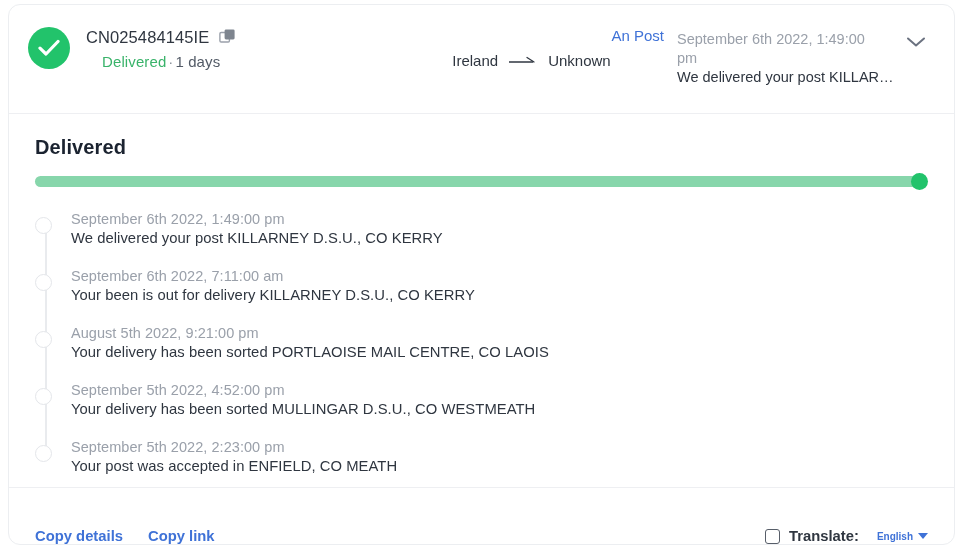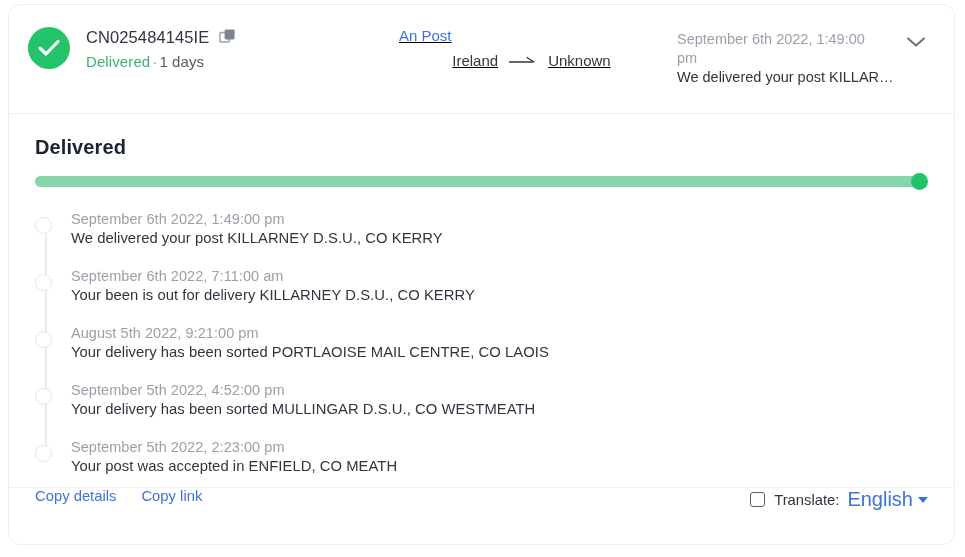--- a/index.html
+++ b/index.html
@@ -63,30 +63,30 @@
     font-size: 16.5px;
     color: #2f3640;
     letter-spacing: .1px;
   }
   .copy-icon { margin-left: 10px; display: block; margin-top: 2px; cursor: pointer; }
   .sub-row {
     margin-top: 4px;
     font-size: 15px;
     color: #525a66;
     letter-spacing: .1px;
+    text-align: center;
   }
   .sub-row .delivered-word { color: #39b36a; }
   .sub-row .dot-sep { color: #8b929c; padding: 0 2px; }
 
   .hdr-mid {
     width: 265px;
-    text-align: left;
+    text-align: right;
     padding-top: 22px;
     box-sizing: border-box;
-    text-decoration: underline;
   }
   .carrier-link {
     font-size: 15px;
     color: #3f72d7;
     text-decoration: none;
     cursor: pointer;
   }
   .route {
     margin-top: 7px;
     font-size: 15px;
@@ -201,23 +201,24 @@
 
   
   .footer {
     position: absolute;
     left: 0;
     right: 0;
     bottom: 0;
     height: 57px;
     border-top: 1px solid #eeeff2;
     display: flex;
-    align-items: flex-start;
+    align-items: flex-end;
     padding: 0 26px;
     box-sizing: border-box;
+    font-weight: bold;
   }
   .foot-link {
     font-size: 14.8px;
     color: #3f72d7;
     text-decoration: none;
     cursor: pointer;
     margin-right: 25px;
   }
   .foot-right {
     margin-left: auto;
@@ -232,24 +233,24 @@
     background: #fff;
     cursor: pointer;
     box-sizing: border-box;
     margin-right: 9px;
   }
   .translate-label {
     font-size: 14.8px;
     color: #2f3640;
   }
   .lang-select {
-    font-size: 20px;
+    font-size: 10px;
     color: #3f72d7;
     cursor: pointer;
-    margin-left: 8px;
+    margin-left: 18px;
     display: inline-flex;
     align-items: center;
   }
   .caret {
     width: 0; height: 0;
     border-left: 5px solid transparent;
     border-right: 5px solid transparent;
     border-top: 6px solid #3f72d7;
     margin-left: 5px;
   }

